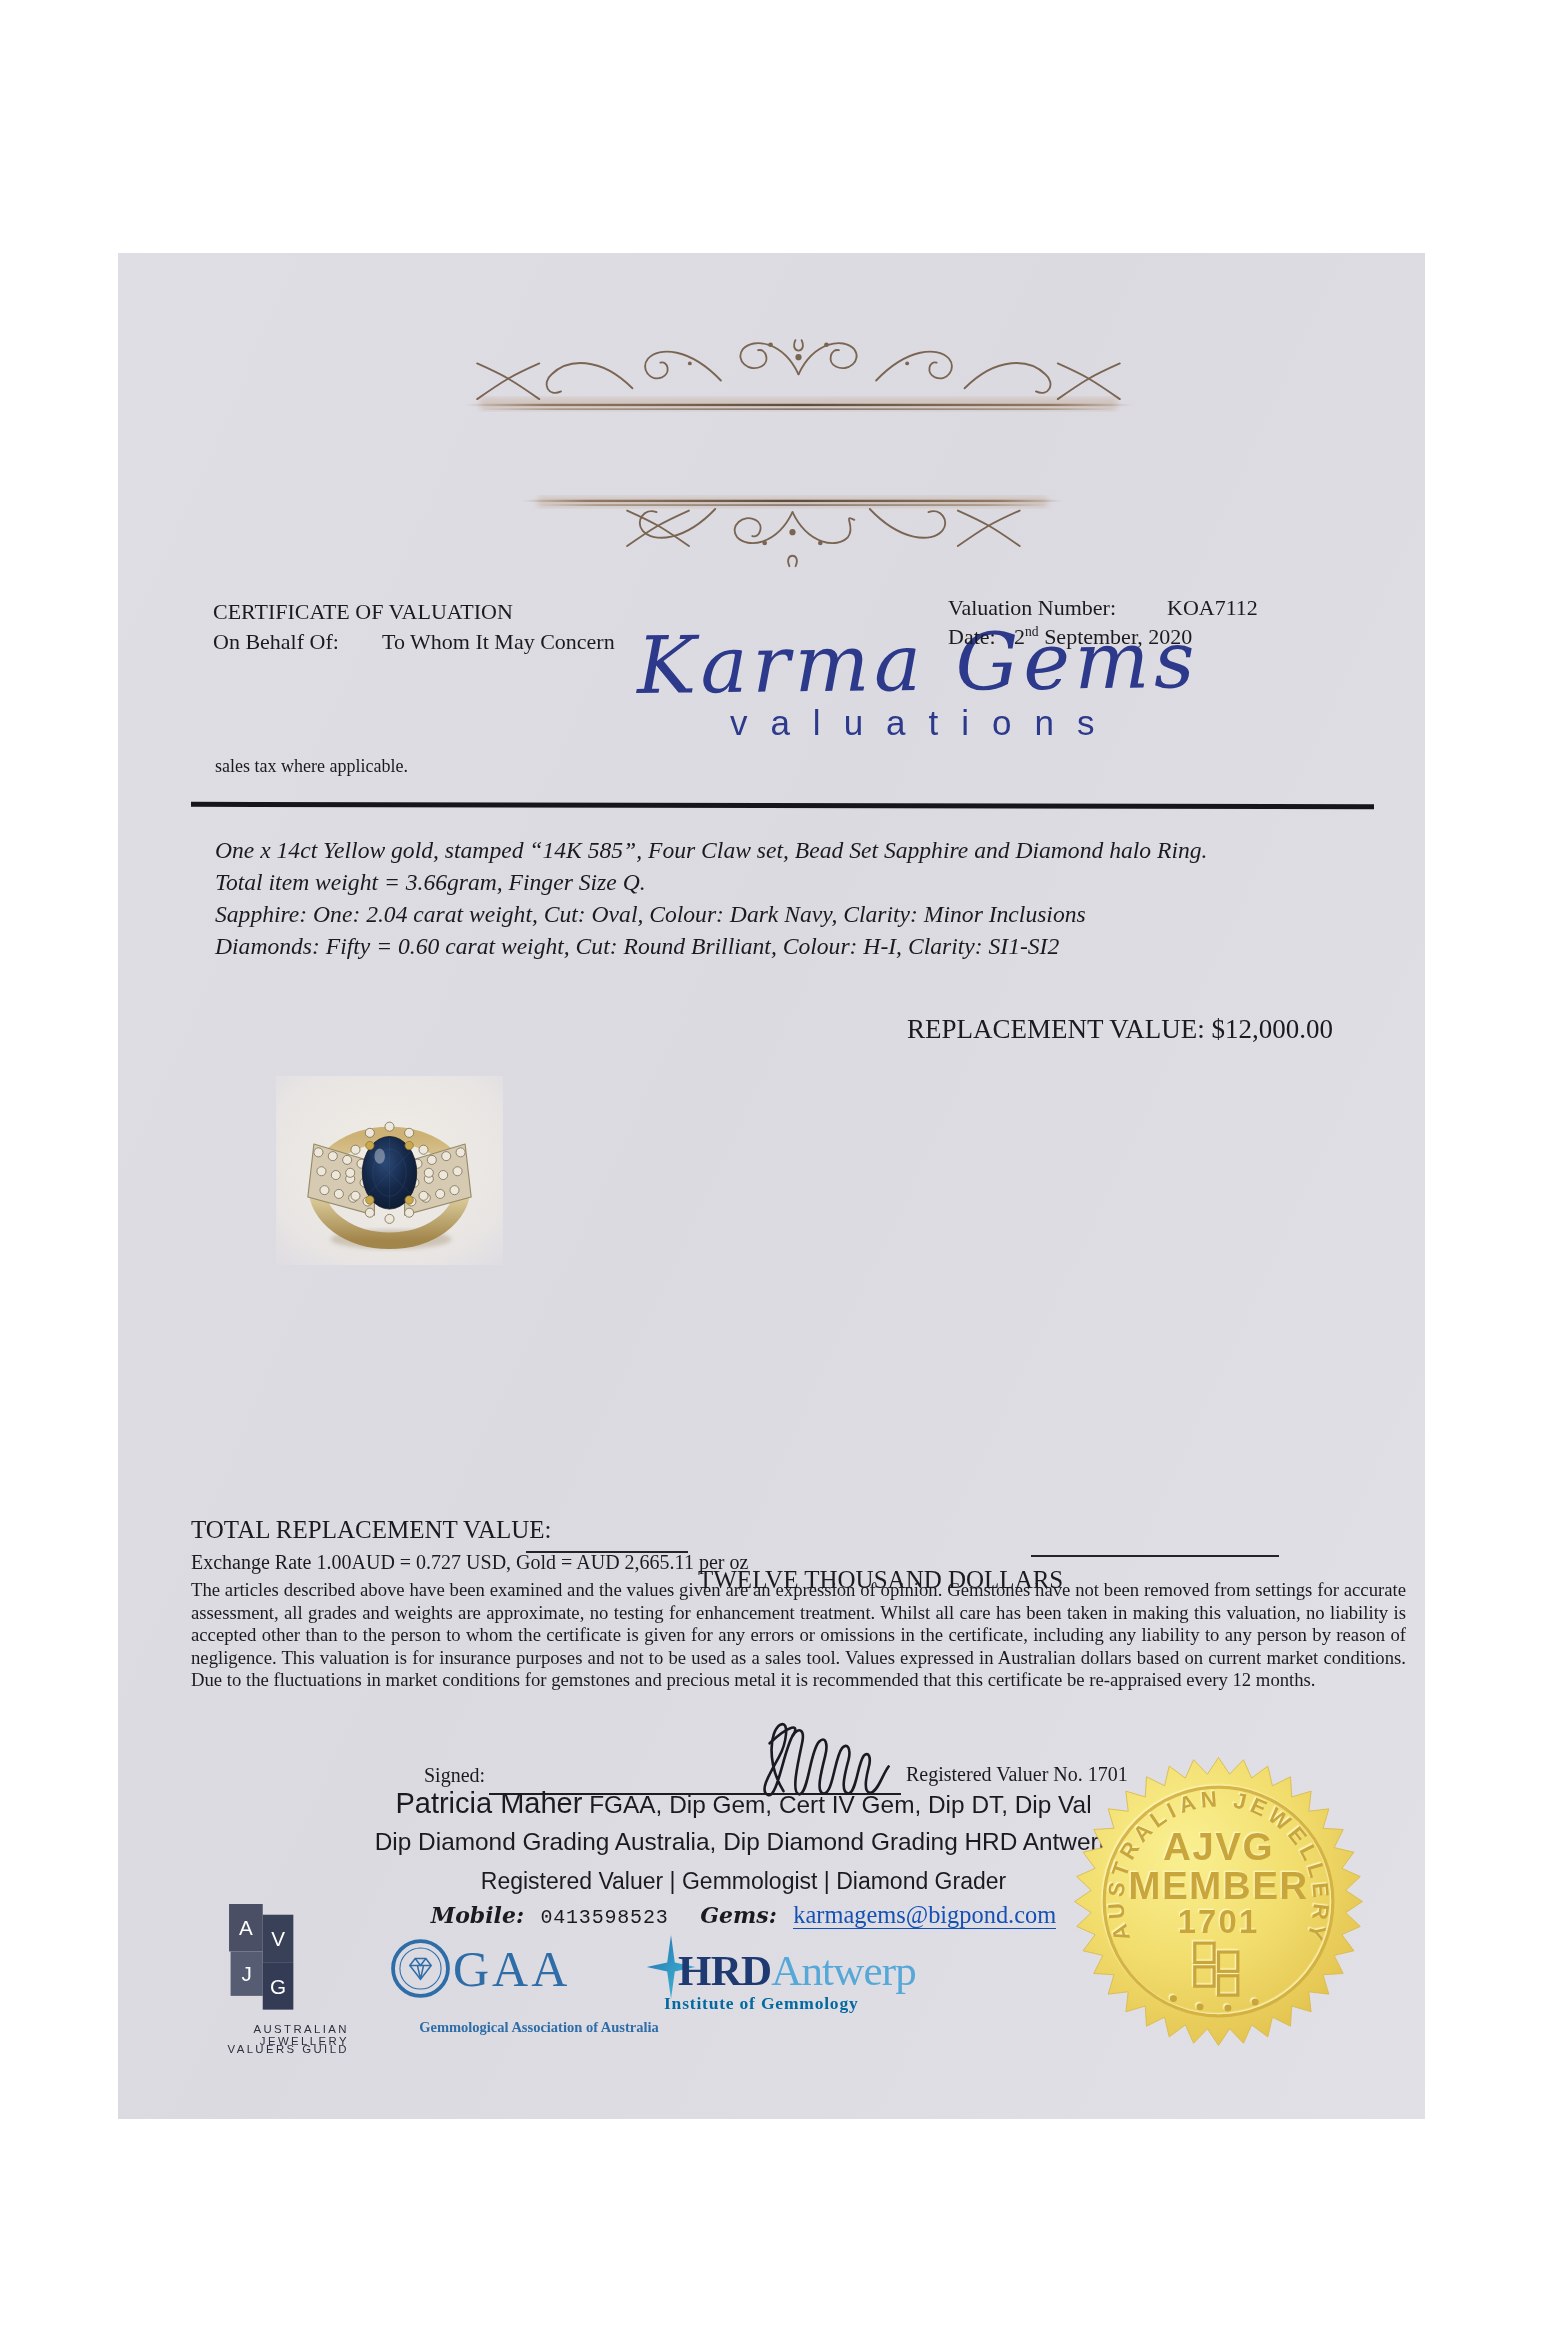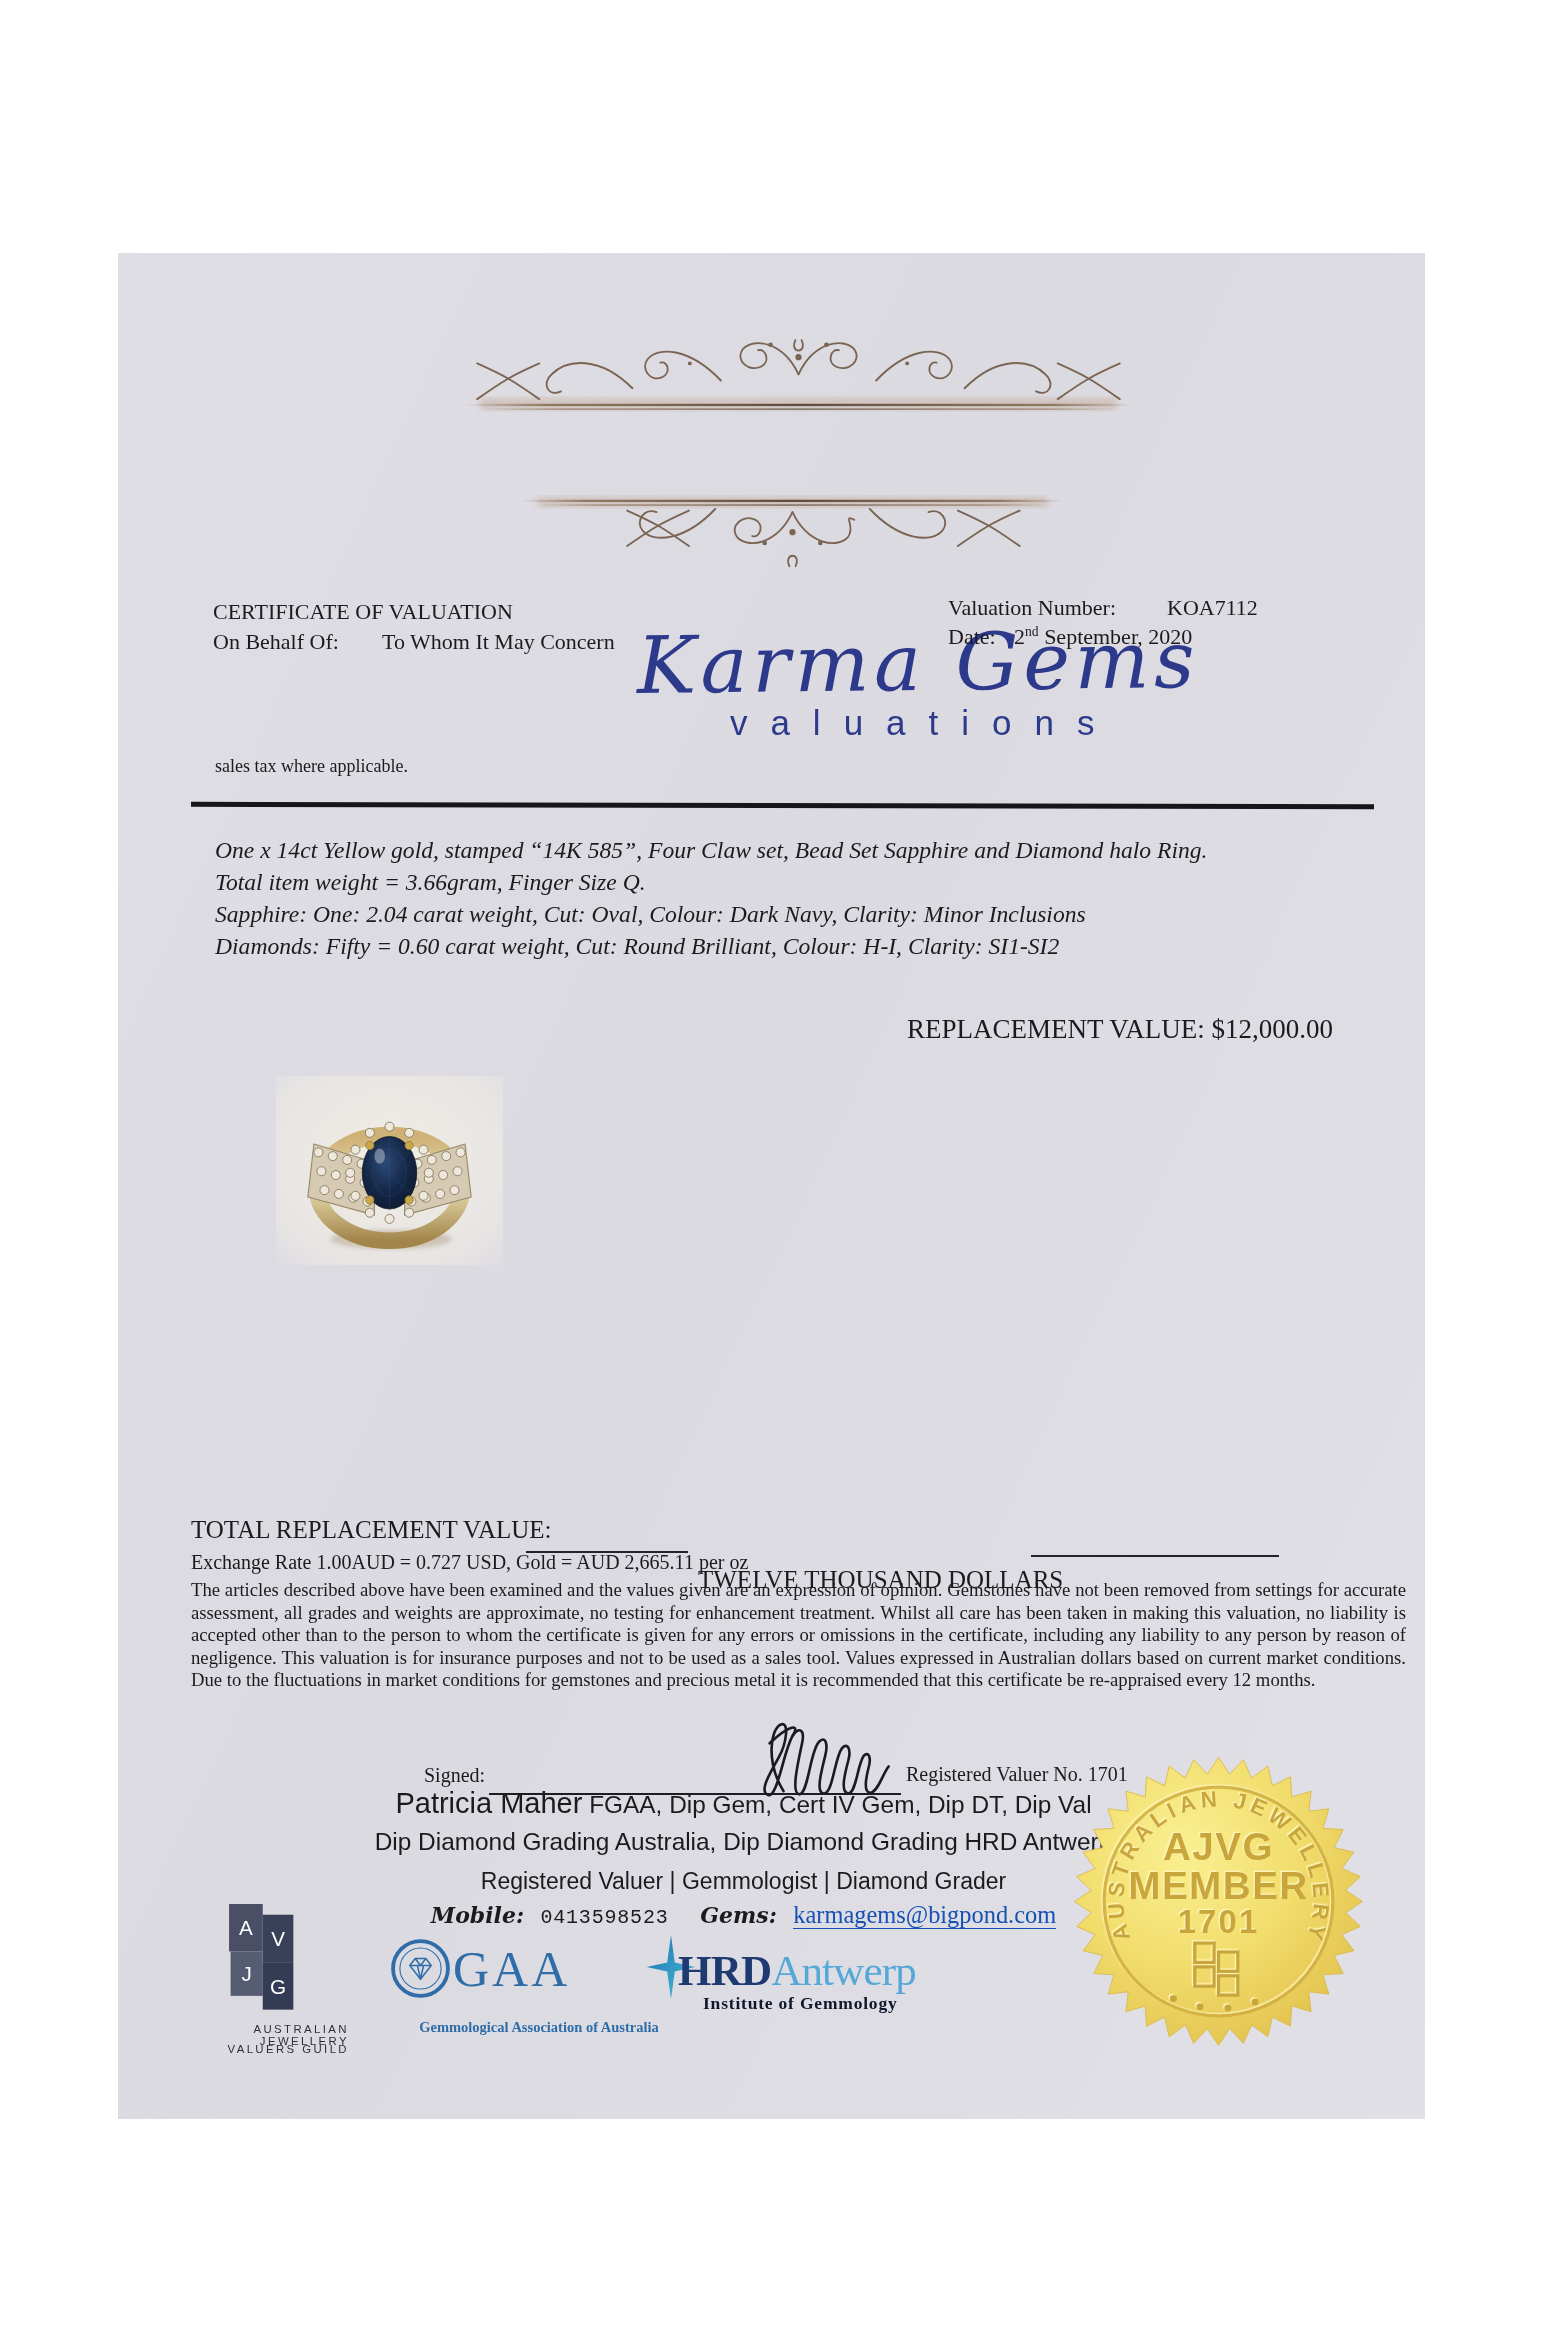--- a/index.html
+++ b/index.html
@@ -61,22 +61,22 @@
   .ajvg-cap{left:178px;width:171px;text-align:right;font-family:"Liberation Sans",sans-serif;
         font-size:11.4px;letter-spacing:2.4px;color:#2b2f3e;}
   .gaa-txt{left:453px;top:1940px;font-family:"Liberation Serif",serif;font-size:50px;
         color:#2e6da8;letter-spacing:3px;}
   .gaa-cap{left:381px;top:2019px;width:244px;text-align:center;font-family:"Liberation Serif",serif;
         font-size:14.5px;color:#2e6da8;font-weight:bold;margin-left:36px;}
   .hrd-name{left:678px;top:1946px;font-family:"Liberation Serif",serif;font-size:43px;
         white-space:nowrap;}
   .hrd-bold{color:#1e3a70;font-weight:bold;letter-spacing:-0.8px;}
   .hrd-light{color:#55a8d8;letter-spacing:-0.8px;}
-  .hrd-cap{left:703px;top:1993px;font-family:"Liberation Serif",serif;font-size:17.5px;
-        color:#0f172a;font-weight:bold;letter-spacing:0.8px;}
+  .hrd-cap{left:664px;top:1993px;font-family:"Liberation Serif",serif;font-size:17.5px;
+        color:#0369a1;font-weight:bold;letter-spacing:0.8px;}
 </style>
 </head>
 <body>
 
 <div id="paper" class="abs">
 
   <svg class="abs" style="left:339px;top:79px;" width="683" height="90" viewBox="0 0 880 115">
     <defs>
       <linearGradient id="lineFade" x1="0" y1="0" x2="1" y2="0">
         <stop offset="0" stop-color="#8a7058" stop-opacity="0"></stop>

